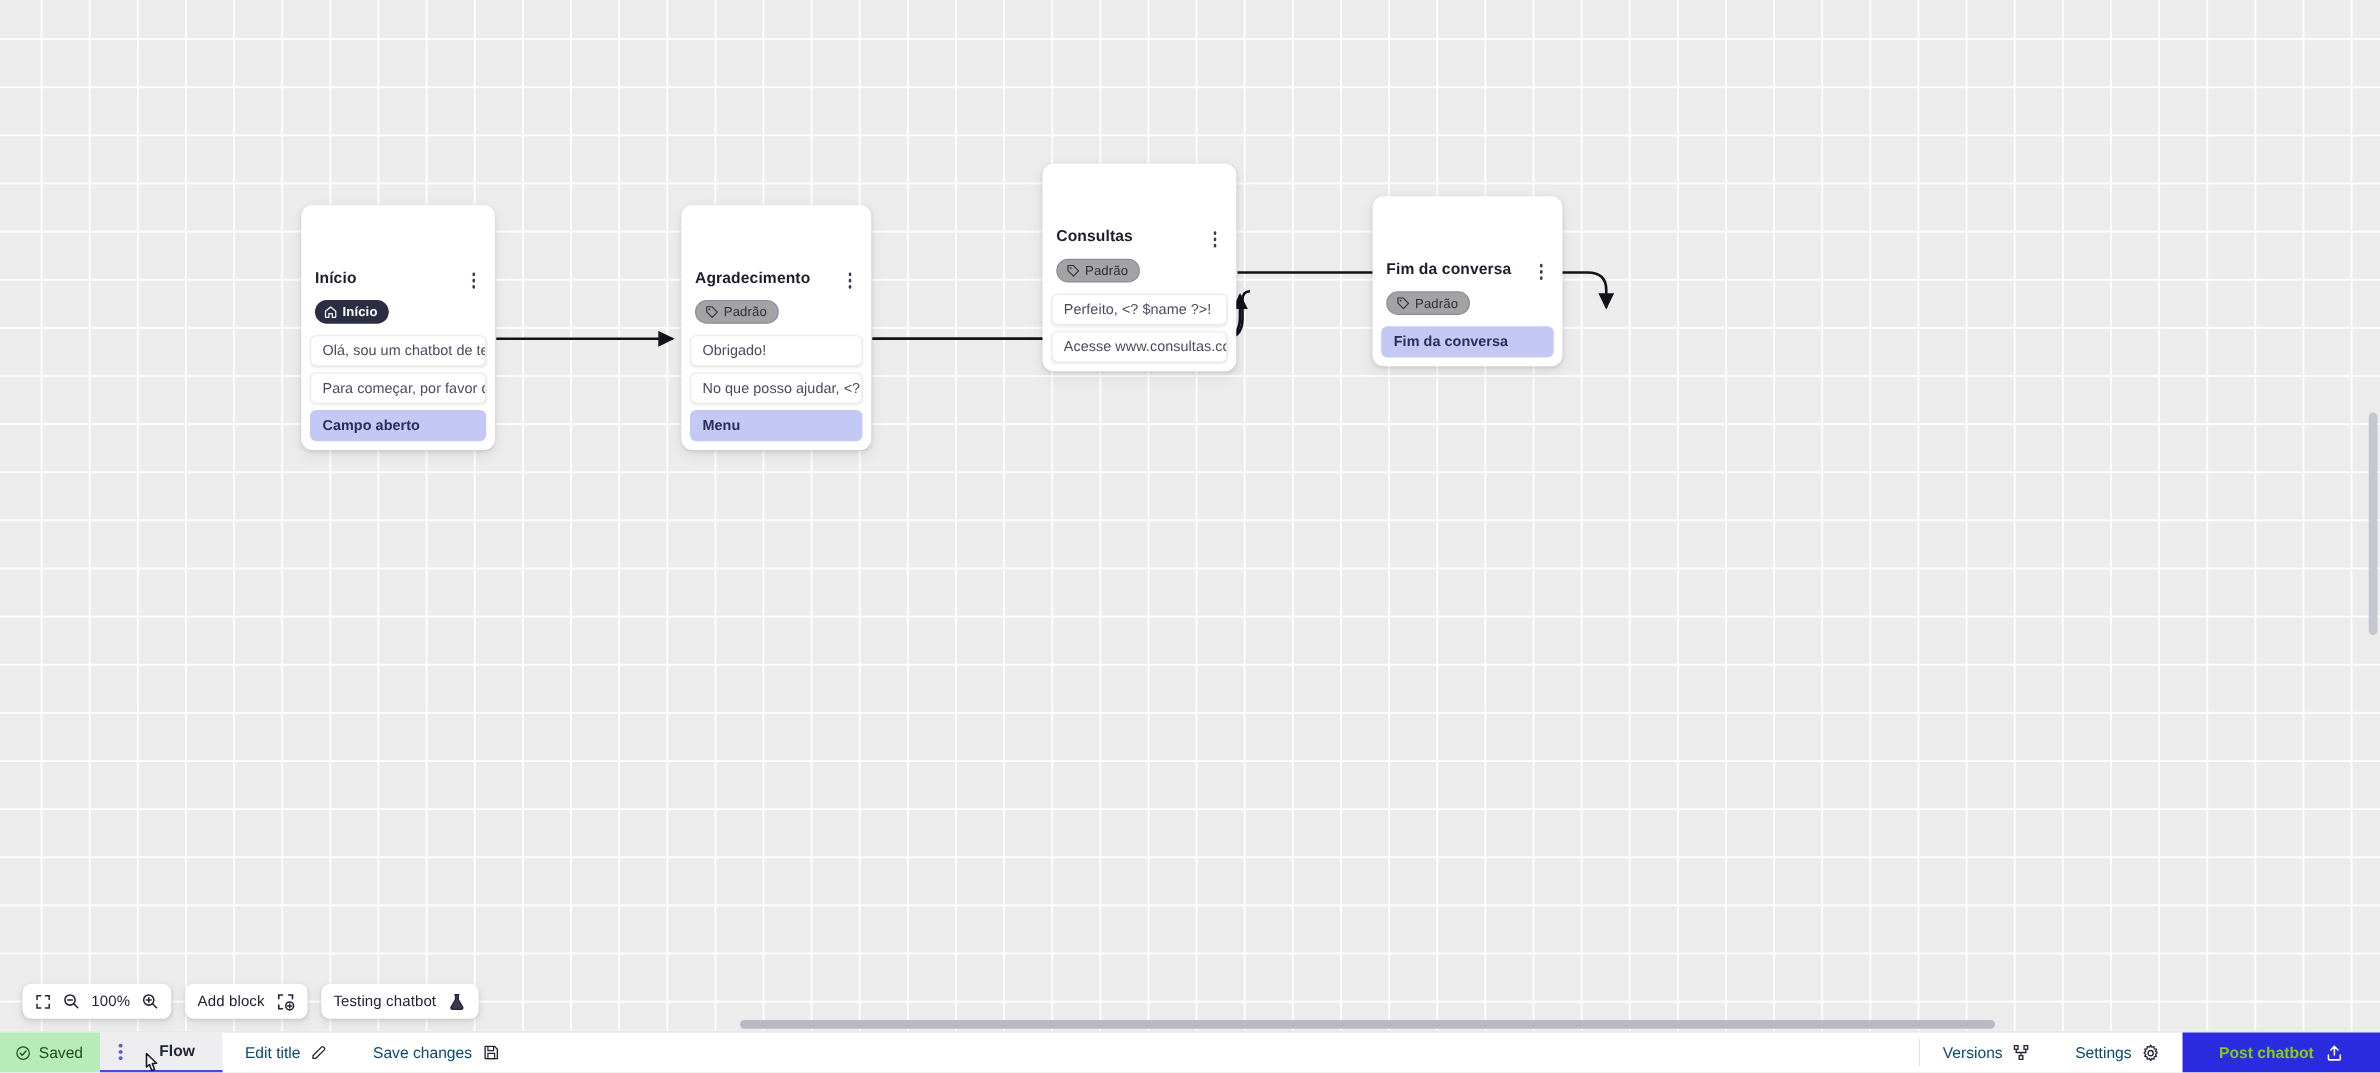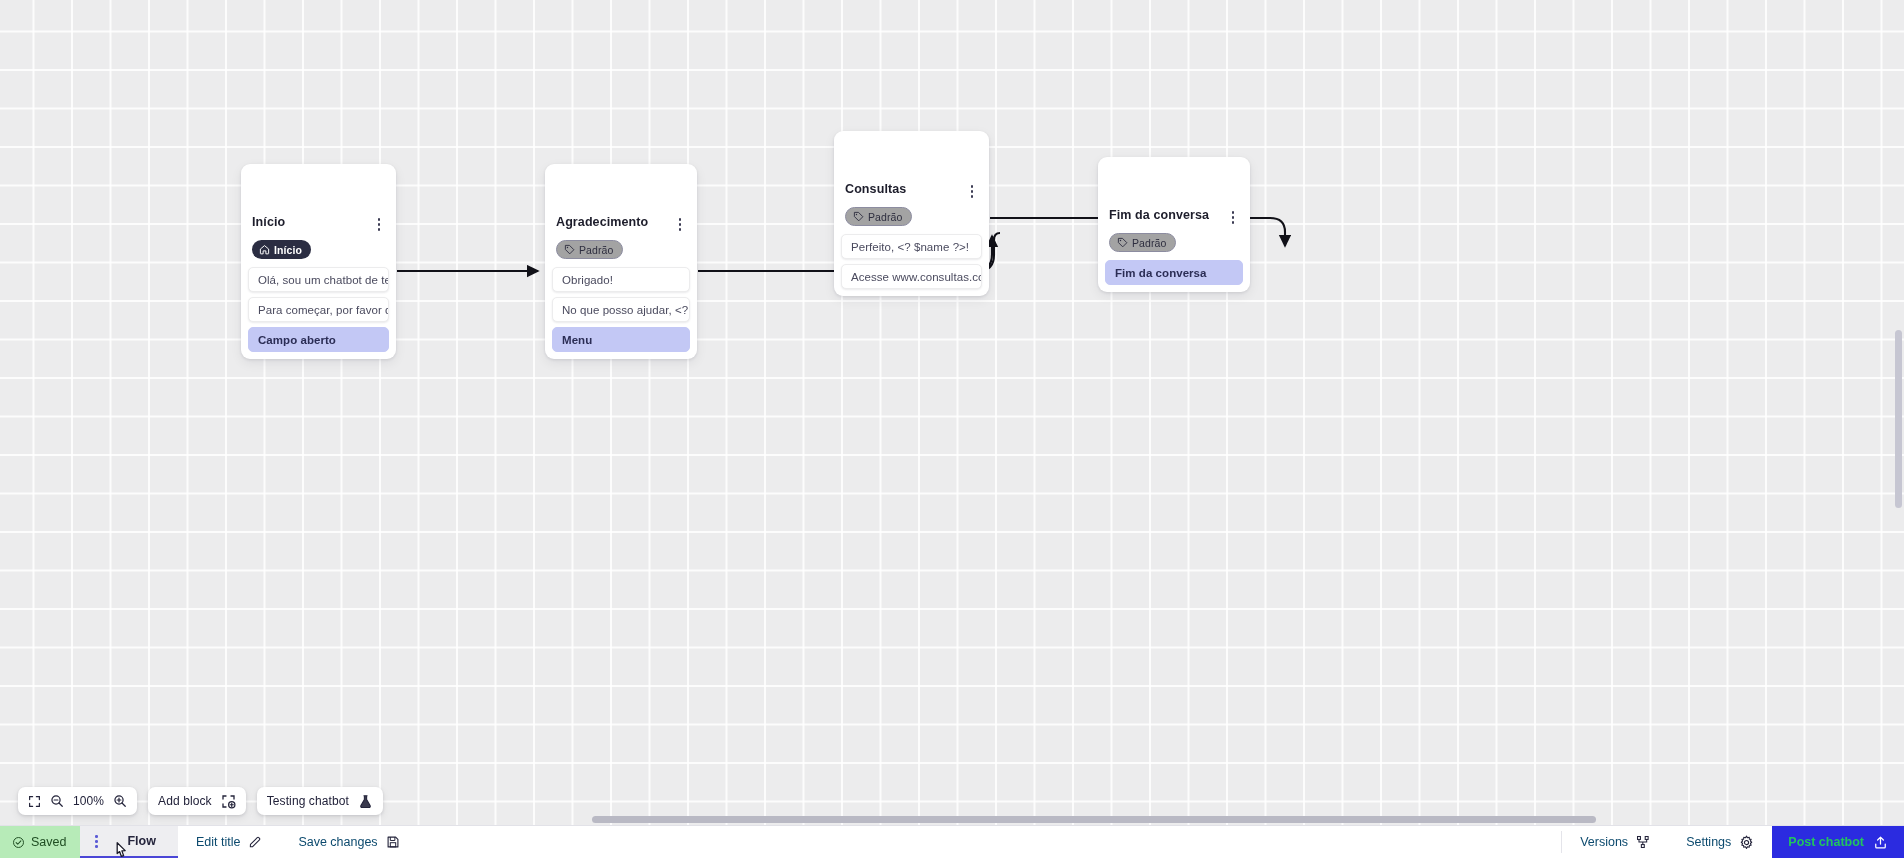--- a/index.html
+++ b/index.html
@@ -155,22 +155,22 @@
     cursor: pointer;
     font-size: 12.5px;
     color: #0c4a6e;
     font-weight: 500;
   }
   .spacer { flex: 1; }
   .sep { width: 1px; background: #e4e4ea; margin: 5px 0; }
   .postbtn {
     display: flex; align-items: center; gap: 9px;
     background: #2b2be0;
-    color: #22c55e;
-    padding: 0 16px;
+    color: #84cc16;
+    padding: 0 29px;
     font-size: 12.5px;
     font-weight: 600;
     cursor: pointer;
   }
 
   
   #hscroll {
     position: absolute; left: 0; bottom: 33px;
     width: 1904px; height: 11px;
     z-index: 25;

